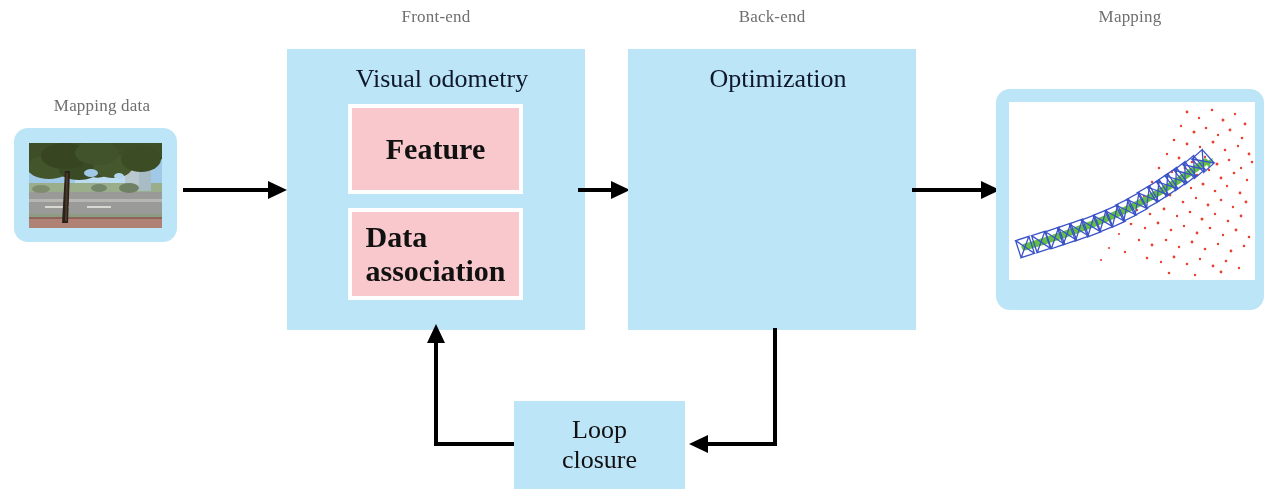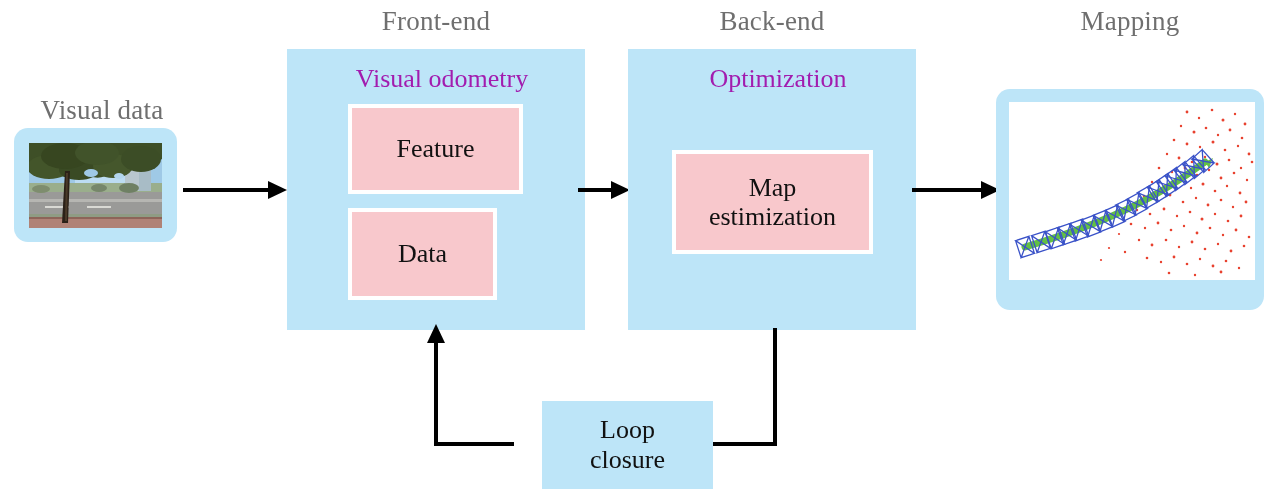--- a/index.html
+++ b/index.html
@@ -16,76 +16,76 @@
     height: 498px;
     background: #ffffff;
     overflow: hidden;
   }
 
   
   .section-caption {
     position: absolute;
     color: #6f6f6f;
     font-family: "Liberation Serif", serif;
-    font-size: 27px;
+    font-size: 17px;
     line-height: 1;
     white-space: nowrap;
     text-align: center;
     letter-spacing: .2px;
   }
 
   
   .blue-panel {
     position: absolute;
     background: #bde5f8;
   }
   .blue-panel.rounded {
     border-radius: 14px;
   }
 
   .panel-title {
     position: absolute;
     left: 12px;
     right: 0;
     text-align: center;
-    color: #a21caf;
+    color: #0f172a;
     font-family: "Liberation Serif", serif;
     font-size: 26px;
     line-height: 1;
     white-space: nowrap;
   }
 
   
   .pink-box {
     position: absolute;
     background: #f8c8cc;
     border: 4px solid #ffffff;
     box-sizing: border-box;
     display: flex;
     align-items: center;
     justify-content: center;
-    text-align: center;
+    text-align: left;
     color: #111111;
     font-family: "Liberation Serif", serif;
-    font-size: 26px;
+    font-size: 30px;
     line-height: 1.12;
+    font-weight: bold;
   }
 
   .plain-blue-box {
     position: absolute;
     background: #bde5f8;
     display: flex;
     align-items: center;
     justify-content: center;
     text-align: center;
     color: #111111;
     font-family: "Liberation Serif", serif;
     font-size: 26px;
     line-height: 1.15;
-    margin-left: 28px;
   }
 
   
   .arrow-svg {
     position: absolute;
     overflow: visible;
   }
 
   
   .thumb-frame {
@@ -100,21 +100,21 @@
     position: absolute;
     background: #ffffff;
     overflow: hidden;
   }
 </style>
 </head>
 <body>
 
 <div id="canvas">
 
-  <div class="section-caption" style="left:14px; top:97px; width:176px;">Visual data</div>
+  <div class="section-caption" style="left:14px; top:97px; width:176px;">Mapping data</div>
 
   <div class="section-caption" style="left:287px; top:8px; width:298px;">Front-end</div>
 
   <div class="section-caption" style="left:997px; top:8px; width:266px;">Mapping</div>
 
   <div class="section-caption" style="left:628px; top:8px; width:288px;">Back-end</div>
 
   <div class="blue-panel rounded" style="left:14px; top:128px; width:163px; height:114px;"></div>
 
   <div class="thumb-frame" style="left:29px; top:143px; width:133px; height:85px;">
@@ -169,41 +169,36 @@
   <div class="blue-panel" style="left:287px; top:49px; width:298px; height:281px;">
     <div class="panel-title" style="top:17px;">Visual odometry</div>
   </div>
 
   <div class="pink-box" style="left:348px; top:104px; width:175px; height:90px;">
     <span>
       <span>Feature</span><br>
     </span>
   </div>
 
-  <div class="pink-box" style="left:348px; top:208px; width:149px; height:92px;">
+  <div class="pink-box" style="left:348px; top:208px; width:175px; height:92px;">
     <span>
       <span>Data</span><br>
+      <span>association</span>
     </span>
   </div>
 
   <svg class="arrow-svg" style="left:578px; top:176px;" width="54" height="28" viewBox="0 0 54 28">
     <line x1="0" y1="14" x2="36" y2="14" stroke="#000000" stroke-width="4"></line>
     <polygon points="33,5 52,14 33,23" fill="#000000"></polygon>
   </svg>
 
   <div class="blue-panel" style="left:628px; top:49px; width:288px; height:281px;">
     <div class="panel-title" style="top:17px;font-family:Liberation Serif, serif;">Optimization</div>
   </div>
 
-  <div class="pink-box" style="left:672px; top:150px; width:201px; height:104px;">
-    <span>
-      <span>Map</span><br>
-      <span>estimization</span>
-    </span>
-  </div>
 
   <svg class="arrow-svg" style="left:912px; top:176px;" width="90" height="28" viewBox="0 0 90 28">
     <line x1="0" y1="14" x2="72" y2="14" stroke="#000000" stroke-width="4"></line>
     <polygon points="69,5 88,14 69,23" fill="#000000"></polygon>
   </svg>
 
   <div class="blue-panel rounded" style="left:996px; top:89px; width:268px; height:221px;"></div>
 
   <div class="map-frame" style="left:1009px; top:102px; width:246px; height:178px;">
     <svg width="246" height="178" viewBox="0 0 246 178">

